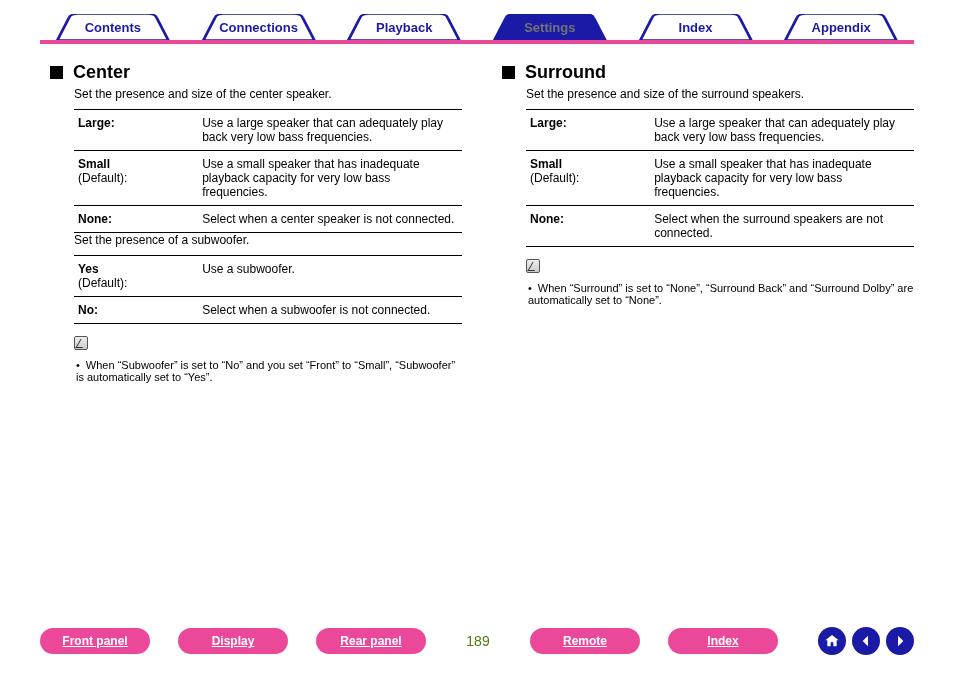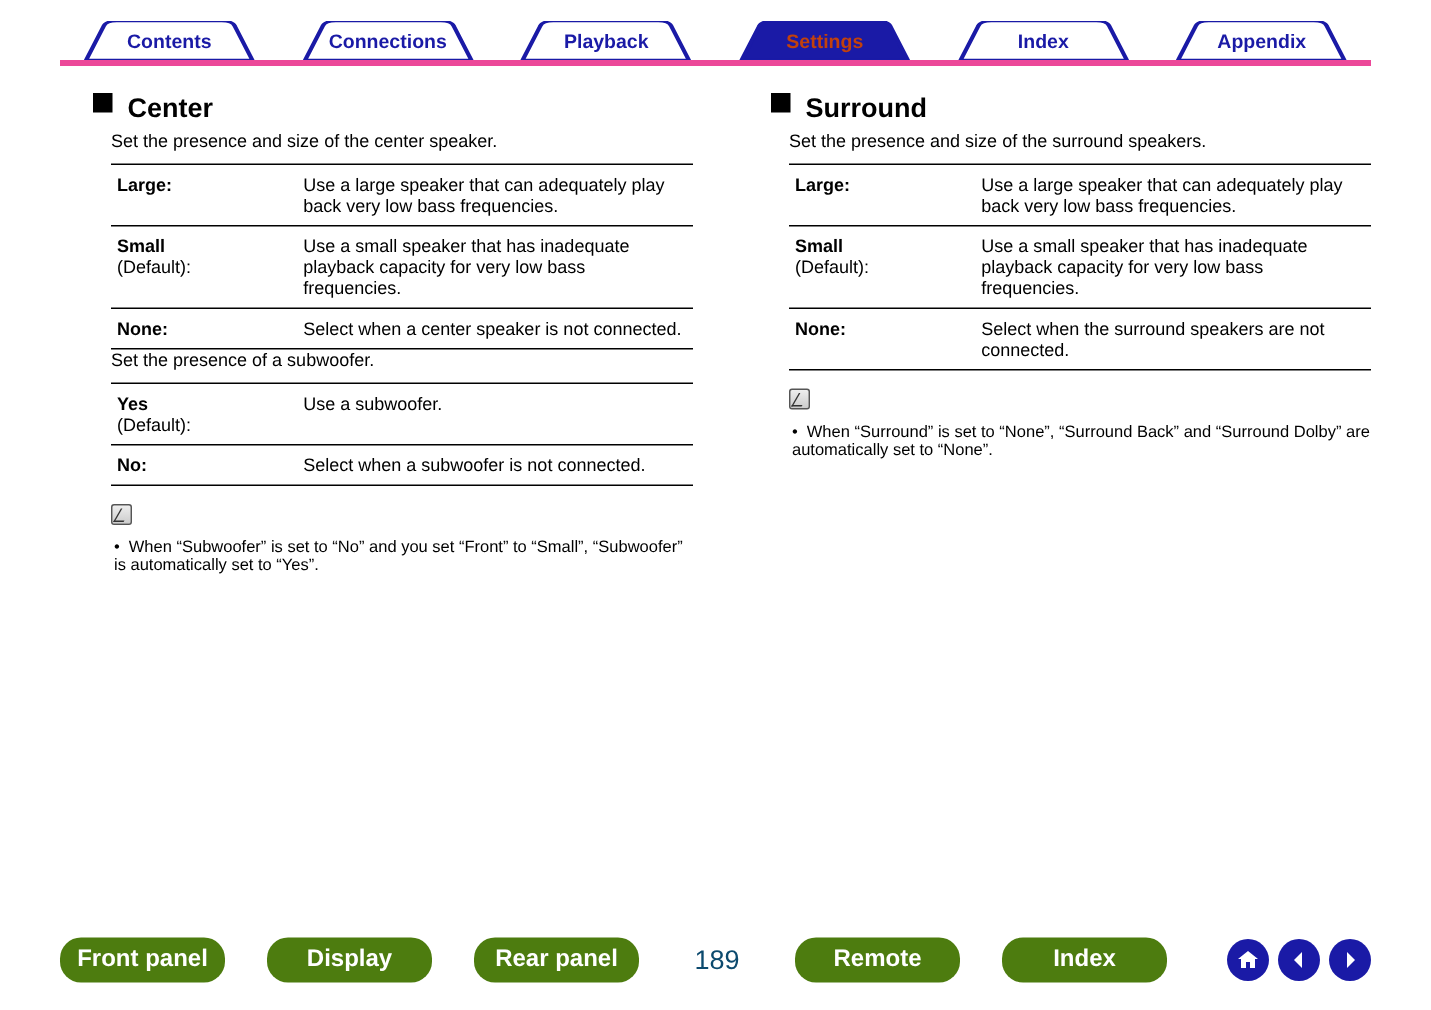--- a/index.html
+++ b/index.html
@@ -25,31 +25,32 @@
     position: relative;
     text-align: center;
     line-height: 28px;
     font-weight: bold;
     font-size: 13px;
     color: #1a1aa6;
     cursor: pointer;
   }
   .tab svg { position: absolute; top:0; left:0; width:100%; height:100%; }
   .tab span { position: relative; z-index: 2; }
-  .tab.active span { color: #c2410c; }
+  .tab.active span { color: #737373; }
   .content {
     display: flex;
     padding: 10px 40px 0 50px;
     gap: 40px;
   }
   .col { flex: 1; min-width: 0; }
   .section-h {
     display: flex;
+    align-items: center;
     gap: 10px;
-    margin: 8px 0 4px 12px;
+    margin: 8px 0 4px 0;
   }
   .sq {
     width: 13px; height: 13px; background: #000;
     display: inline-block;
   }
   .section-h h2 {
     margin: 0;
     font-size: 18px;
     font-weight: bold;
   }
@@ -100,36 +101,37 @@
   
   .bottom {
     position: absolute;
     left: 0; right: 0;
     bottom: 18px;
     display: flex;
     align-items: center;
     padding: 0 40px;
   }
   .pill {
-    background: #4d7c0f;
+    background: #ec4899;
     color: #fff;
     font-weight: bold;
-    font-size: 16px;
+    font-size: 12px;
     padding: 6px 0;
     width: 110px;
     text-align: center;
     border-radius: 14px;
     margin-right: 28px;
     cursor: pointer;
+    text-decoration: underline;
   }
   .page-num {
     width: 48px;
     text-align: center;
-    font-size: 18px;
-    color: #0c4a6e;
+    font-size: 14px;
+    color: #4d7c0f;
   }
   .nav-icons {
     margin-left: auto;
     display: flex;
     gap: 6px;
   }
   .circ {
     width: 28px; height: 28px;
     border-radius: 50%;
     background: #1a1aa6;

